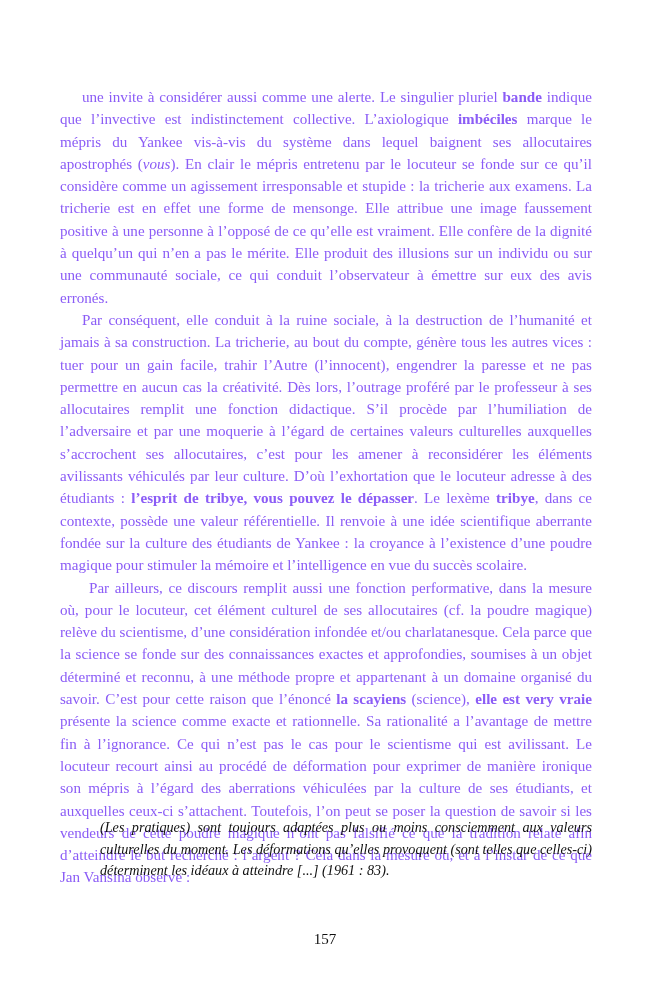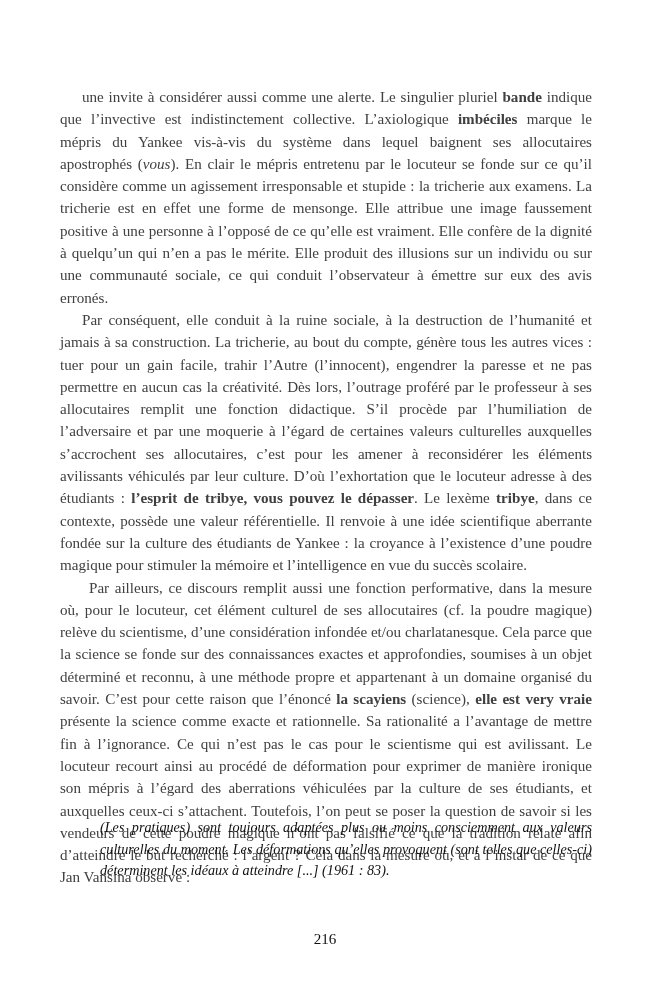--- a/index.html
+++ b/index.html
@@ -32,21 +32,21 @@
   }
 
   p.body-para {
     margin: 0;
     padding: 0;
     font-size: 15.1px;
     line-height: 22.3px;
     text-align: justify;
     text-justify: inter-word;
     hyphens: none;
-    color: #404040;
+    color: #8b5cf6;
   }
 
   p.body-para.indent-normal { text-indent: 22px; }
   p.body-para.indent-wide   { text-indent: 29px; }
 
   .blockquote {
     margin: 0;
     padding: 0;
     position: absolute;
     left: 100px;
@@ -86,15 +86,15 @@
   <div class="text-column">
     <p class="body-para indent-normal"><span>une invite à considérer aussi comme une alerte. Le singulier pluriel </span><b>bande</b><span> indique que l’invective est indistinctement collective. L’axiologique </span><b>imbéciles</b><span> marque le mépris du Yankee vis-à-vis du système dans lequel baignent ses allocutaires apostrophés (</span><i>vous</i><span>). En clair le mépris entretenu par le locuteur se fonde sur ce qu’il considère comme un agissement irresponsable et stupide : la tricherie aux examens. La tricherie est en effet une forme de mensonge. Elle attribue une image faussement positive à une personne à l’opposé de ce qu’elle est vraiment. Elle confère de la dignité à quelqu’un qui n’en a pas le mérite. Elle produit des illusions sur un individu ou sur une communauté sociale, ce qui conduit l’observateur à émettre sur eux des avis erronés.</span></p>
     <p class="body-para indent-normal"><span>Par conséquent, elle conduit à la ruine sociale, à la destruction de l’humanité et jamais à sa construction. La tricherie, au bout du compte, génère tous les autres vices : tuer pour un gain facile, trahir l’Autre (l’innocent), engendrer la paresse et ne pas permettre en aucun cas la créativité. Dès lors, l’outrage proféré par le professeur à ses allocutaires remplit une fonction didactique. S’il procède par l’humiliation de l’adversaire et par une moquerie à l’égard de certaines valeurs culturelles auxquelles s’accrochent ses allocutaires, c’est pour les amener à reconsidérer les éléments avilissants véhiculés par leur culture. D’où l’exhortation que le locuteur adresse à des étudiants : </span><b>l’esprit de tribye, vous pouvez le dépasser</b><span>. Le lexème </span><b>tribye</b><span>, dans ce contexte, possède une valeur référentielle. Il renvoie à une idée scientifique aberrante fondée sur la culture des étudiants de Yankee : la croyance à l’existence d’une poudre magique pour stimuler la mémoire et l’intelligence en vue du succès scolaire.</span></p>
     <p class="body-para indent-wide"><span>Par ailleurs, ce discours remplit aussi une fonction performative, dans la mesure où, pour le locuteur, cet élément culturel de ses allocutaires (cf. la poudre magique) relève du scientisme, d’une considération infondée et/ou charlatanesque. Cela parce que la science se fonde sur des connaissances exactes et approfondies, soumises à un objet déterminé et reconnu, à une méthode propre et appartenant à un domaine organisé du savoir. C’est pour cette raison que l’énoncé </span><b>la scayiens</b><span> (science), </span><b>elle est very vraie</b><span> présente la science comme exacte et rationnelle. Sa rationalité a l’avantage de mettre fin à l’ignorance. Ce qui n’est pas le cas pour le scientisme qui est avilissant. Le locuteur recourt ainsi au procédé de déformation pour exprimer de manière ironique son mépris à l’égard des aberrations véhiculées par la culture de ses étudiants, et auxquelles ceux-ci s’attachent. Toutefois, l’on peut se poser la question de savoir si les vendeurs de cette poudre magique n’ont pas falsifié ce que la tradition relate afin d’atteindre le but recherché : l’argent ? Cela dans la mesure où, et à l’instar de ce que Jan Vansina observe :</span></p>
   </div>
 
   <blockquote class="blockquote">
     <p>(Les pratiques) sont toujours adaptées plus ou moins consciemment aux valeurs culturelles du moment. Les déformations qu’elles provoquent (sont telles que celles-ci) déterminent les idéaux à atteindre [...] (1961 : 83).</p>
   </blockquote>
 
-  <div class="folio">216</div>
+  <div class="folio">157</div>
 
 </div>
 
 </body></html>

